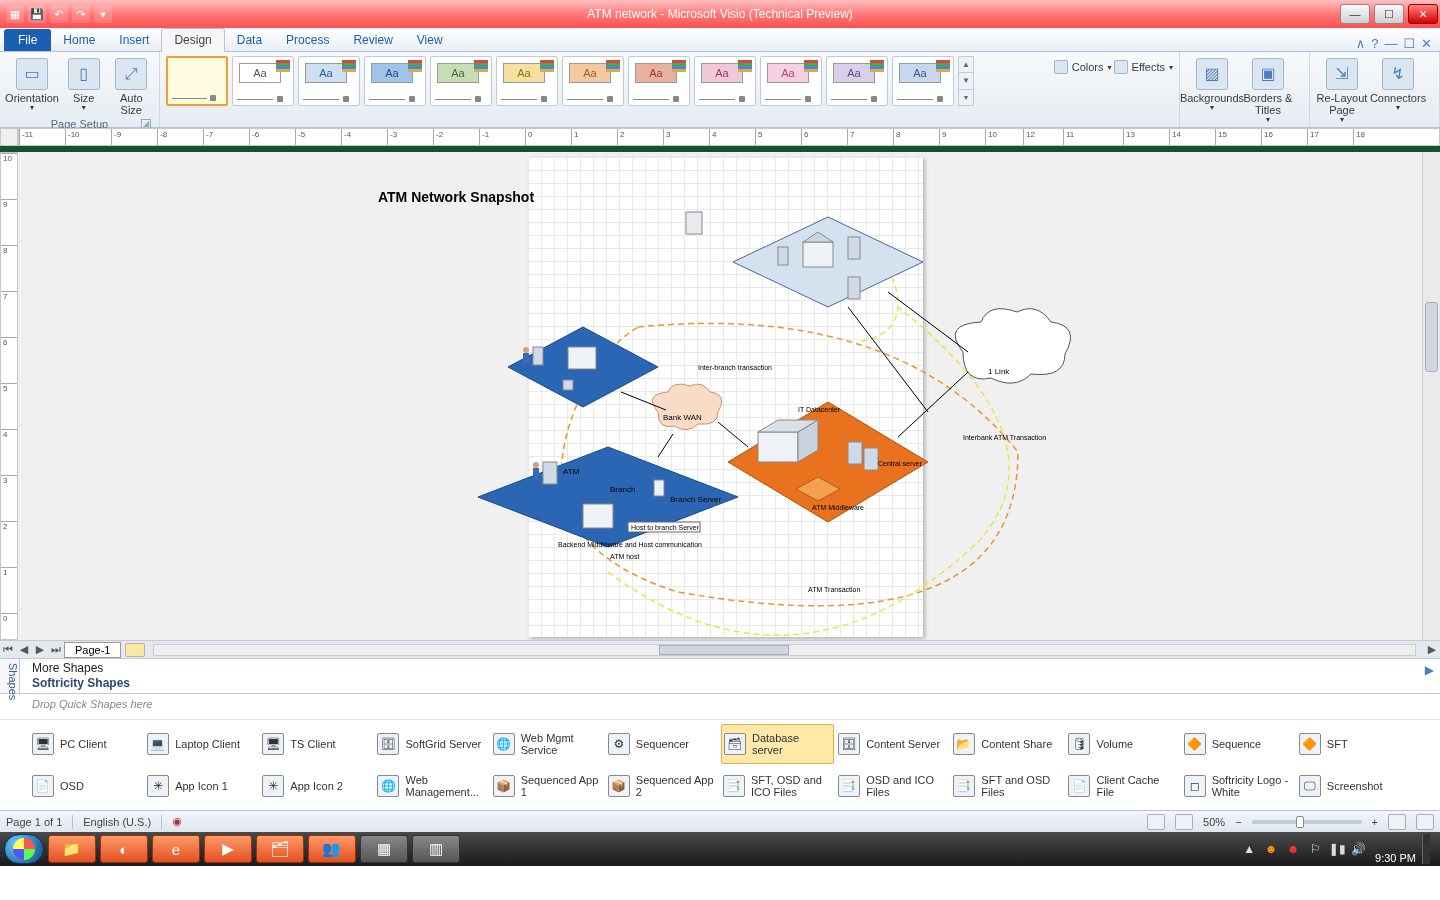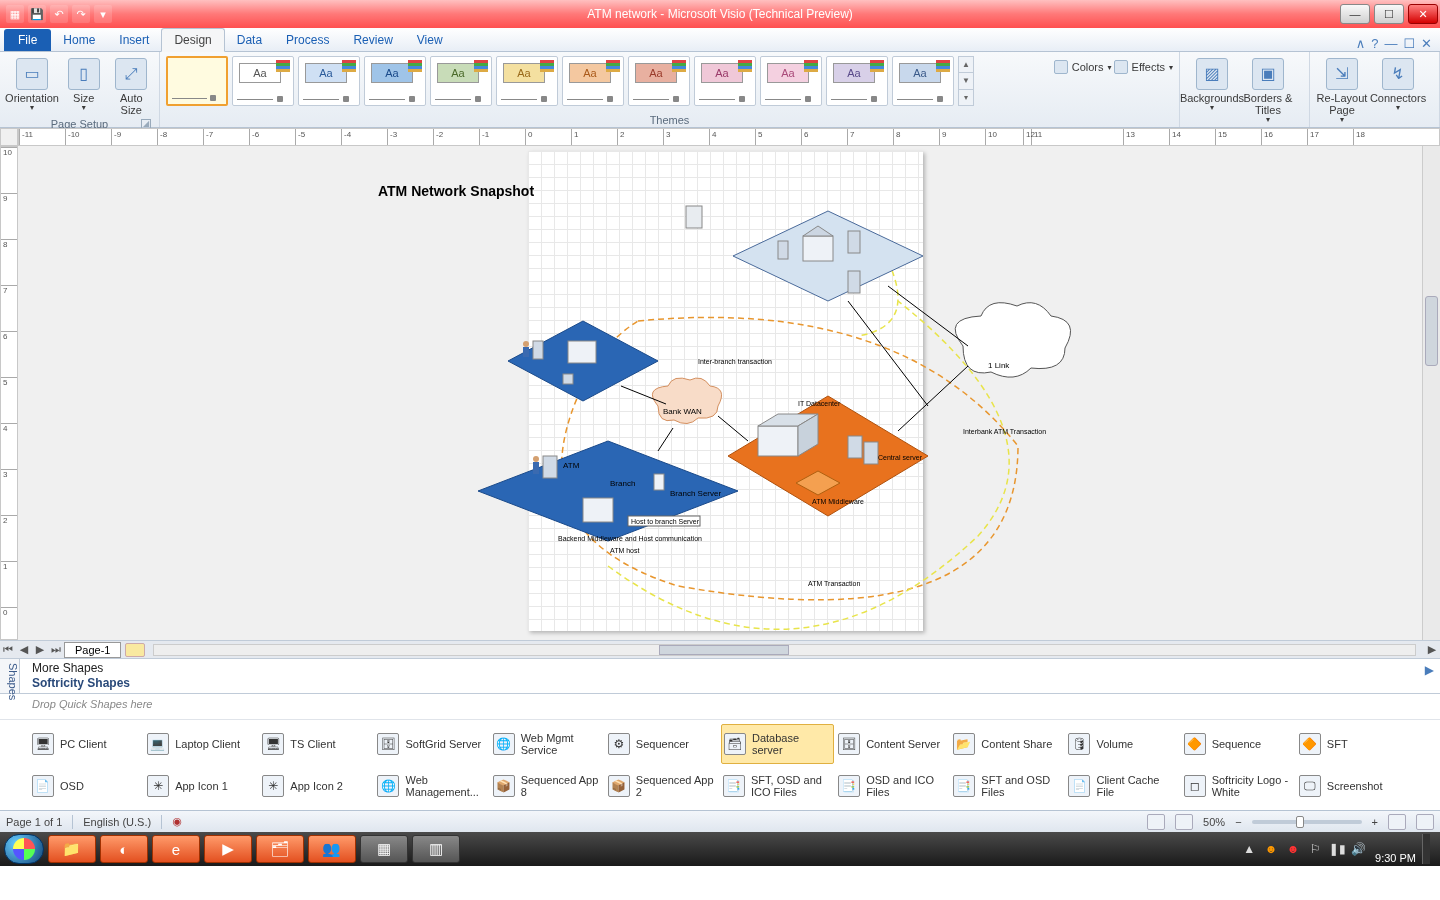--- a/index.html
+++ b/index.html
@@ -39,21 +39,21 @@
 .theme-item .line::before{content:"";position:absolute;left:0;bottom:0;width:70%;height:1px;background:#888;}
 .theme-item .line::after{content:"";position:absolute;right:6px;bottom:-2px;width:6px;height:6px;background:#888;border-radius:1px;}
 .gallery-scroll { width:16px; height:50px; border:1px solid #c0cbd8; background:#eef2f7; display:flex;flex-direction:column;font-size:8px;color:#666;}
 .gallery-scroll div{flex:1;display:flex;align-items:center;justify-content:center;border-bottom:1px solid #c0cbd8;}
 .gallery-scroll div:last-child{border:none;}
 .mini-list { display:flex; flex-direction:row; gap:2px; font-size:11px; color:#3a3a3a; padding-top:4px;}
 .mini-list div { display:flex; align-items:center; gap:4px;}
 .mini-ico { width:14px;height:14px;background:#dce6f1;border:1px solid #9fb6cd;border-radius:2px;}
 
 
-.workarea { height: 512px; display: flex; flex-direction: column; background: #c2410c; }
+.workarea { height: 512px; display: flex; flex-direction: column; background: #14532d; gap: 6px; }
 .hruler-row { height: 18px; display: flex; }
 .corner { width: 18px; height: 18px; background: #f0f0f0; border: 1px solid #c8c8c8; }
 .hruler { flex: 1; background: #fff; border: 1px solid #c8c8c8; position: relative; font-size: 8px; color: #555; overflow:hidden;}
 .hruler .tick{position:absolute;top:0;height:100%;border-left:1px solid #aaa;}
 .hruler .tick span{position:absolute;top:1px;left:2px;}
 .canvas-row { flex: 1; display: flex; overflow: hidden; }
 .vruler { width: 18px; background: #fff; border: 1px solid #c8c8c8; position: relative; font-size: 8px; color: #555;}
 .vruler .tick{position:absolute;left:0;width:100%;border-top:1px solid #aaa;}
 .vruler .tick span{position:absolute;left:2px;top:0;}
 .scrollpane { flex: 1; background: #f0f0f0; position: relative; overflow: hidden; }
@@ -289,21 +289,20 @@
             <span>Colors</span> 
             <span style="font-size:8px">▾</span>
           </div>
         <div>
             <span class="mini-ico"></span>
             <span>Effects</span> 
             <span style="font-size:8px">▾</span>
           </div>
       </div>
     </div>
-    <div class="label"><span>Themes</span></div>
   </div>
   <div class="rgroup" style="width:130px">
     <div class="body">
       <div class="bigbtn">
           <div class="ico">▨</div>
           <span>Backgrounds</span>
           <span style="font-size:8px">▾</span>
         </div>
       <div class="bigbtn">
           <div class="ico">▣</div>
@@ -393,21 +392,21 @@
         </div>
         <div class="tick" style="left: 874px;">
           <span>8</span>
         </div>
         <div class="tick" style="left: 920px;">
           <span>9</span>
         </div>
         <div class="tick" style="left: 966px;">
           <span>10</span>
         </div>
-        <div class="tick" style="left: 1012px;">
+        <div class="tick" style="left: 1044px;">
           <span>11</span>
         </div>
         <div class="tick" style="left: 1004px;">
           <span>12</span>
         </div>
         <div class="tick" style="left: 1104px;">
           <span>13</span>
         </div>
         <div class="tick" style="left: 1150px;">
           <span>14</span>
@@ -629,21 +628,21 @@
     <div class="shape-cell">
       <div class="shape-ico">✳</div>
       <span>App Icon 2</span>
     </div>
     <div class="shape-cell">
       <div class="shape-ico">🌐</div>
       <span>Web Management...</span>
     </div>
     <div class="shape-cell">
       <div class="shape-ico">📦</div>
-      <span>Sequenced App 8</span>
+      <span>Sequenced App 1</span>
     </div>
     <div class="shape-cell">
       <div class="shape-ico">📦</div>
       <span>Sequenced App 2</span>
     </div>
     <div class="shape-cell">
       <div class="shape-ico">📑</div>
       <span>SFT, OSD and ICO Files</span>
     </div>
     <div class="shape-cell">

